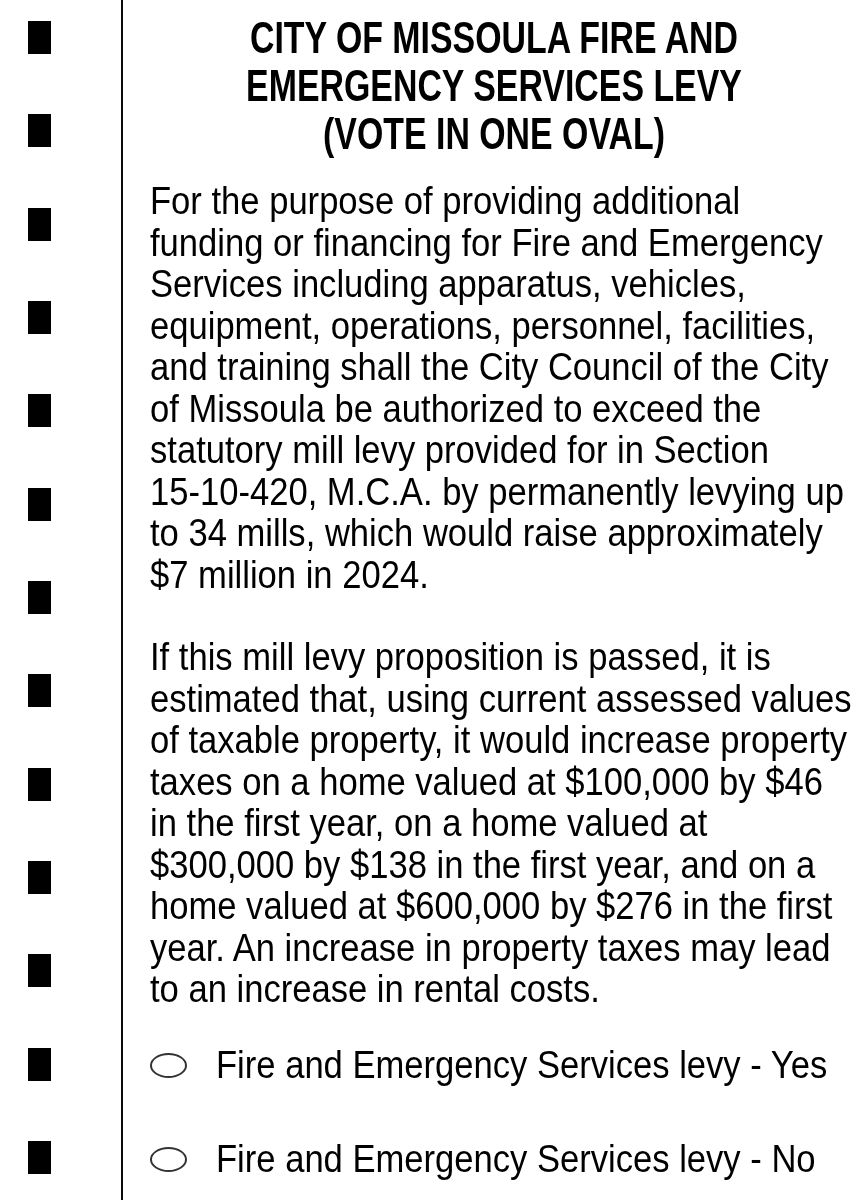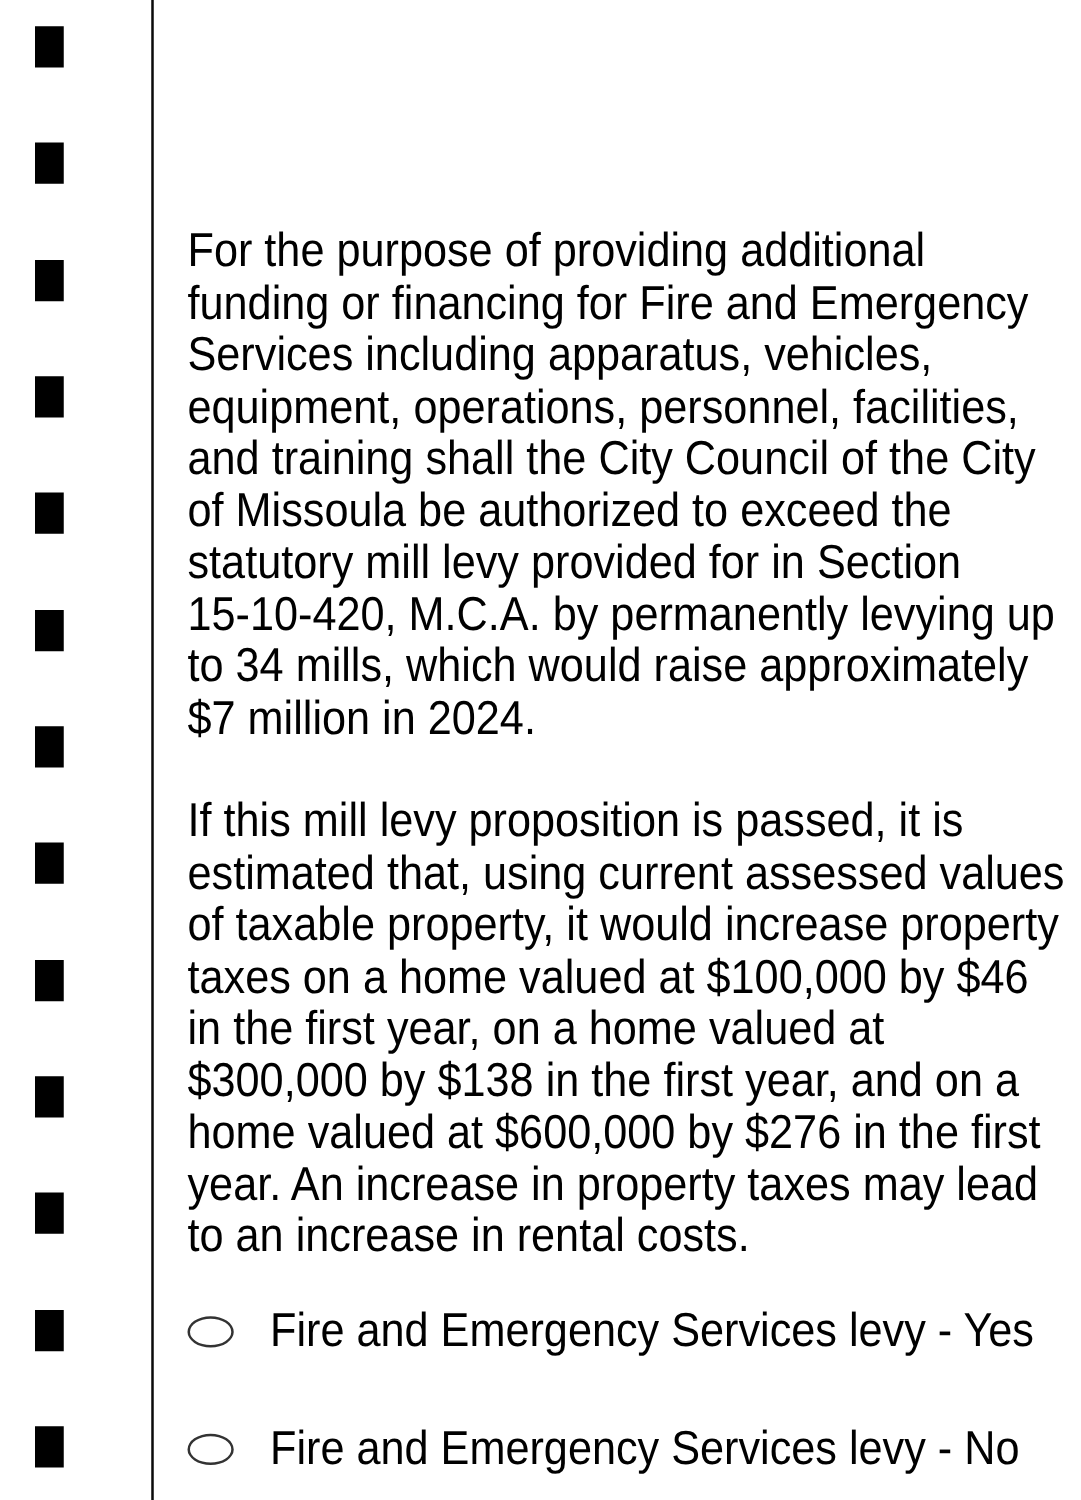--- a/index.html
+++ b/index.html
@@ -120,20 +120,25 @@
       <div class="timing-mark"></div>
       <div class="timing-mark"></div>
       <div class="timing-mark"></div>
       <div class="timing-mark"></div>
     </div>
 
   <div class="divider"></div>
 
   <div class="content">
 
+    <div class="title">
+      <div class="title-line">CITY OF MISSOULA FIRE AND</div>
+      <div class="title-line">EMERGENCY SERVICES LEVY</div>
+      <div class="title-line">(VOTE IN ONE OVAL)</div>
+    </div>
 
     <div class="para para-1">
         <div class="text-line">For the purpose of providing additional</div>
         <div class="text-line">funding or financing for Fire and Emergency</div>
         <div class="text-line">Services including apparatus, vehicles,</div>
         <div class="text-line">equipment, operations, personnel, facilities,</div>
         <div class="text-line">and training shall the City Council of the City</div>
         <div class="text-line">of Missoula be authorized to exceed the</div>
         <div class="text-line">statutory mill levy provided for in Section</div>
         <div class="text-line">15-10-420, M.C.A. by permanently levying up</div>

